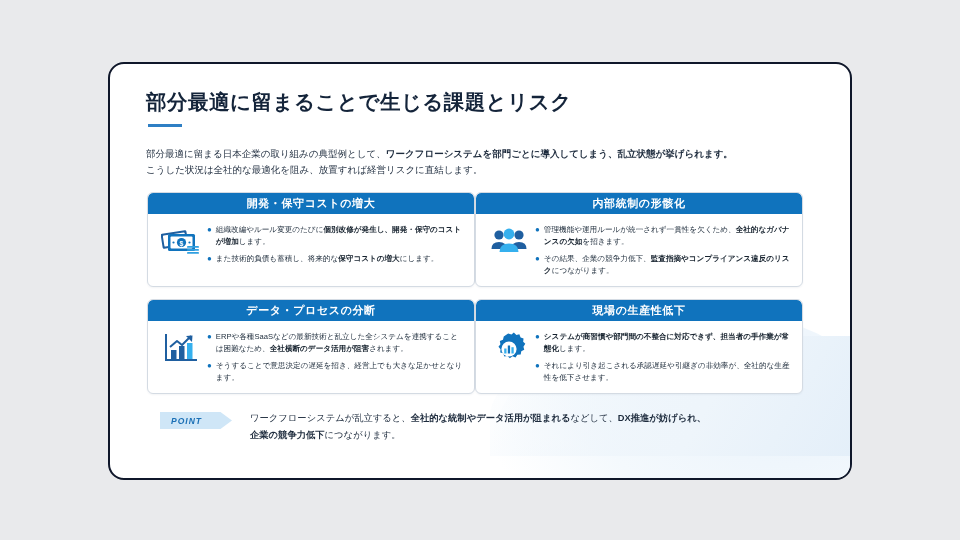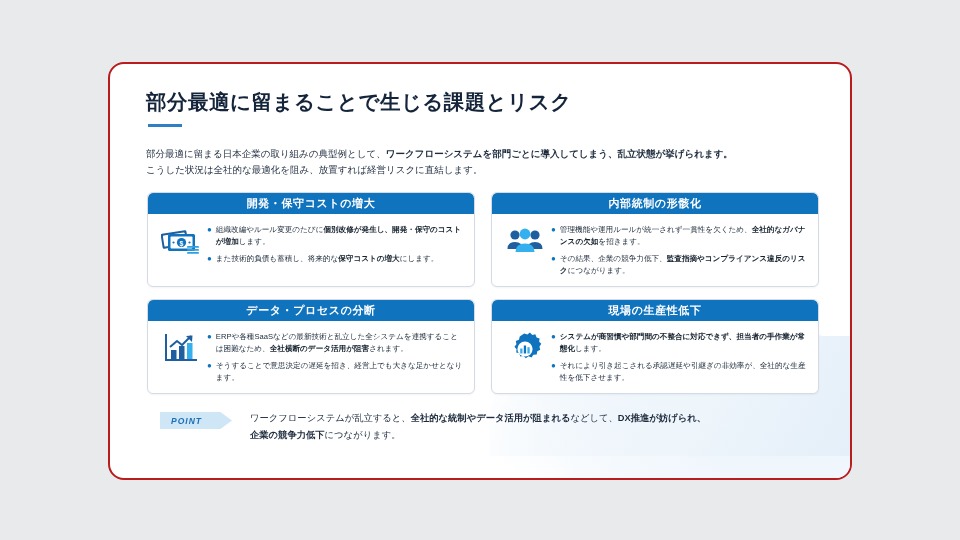--- a/index.html
+++ b/index.html
@@ -12,21 +12,21 @@
     overflow: hidden;
   }
 
   .slide {
     position: absolute;
     left: 108px;
     top: 62px;
     width: 744px;
     height: 418px;
     background: #ffffff;
-    border: 2px solid #b91c1c;
+    border: 2px solid #0f172a;
     border-radius: 16px;
     overflow: hidden;
   }
 
   
   .swoosh {
     position: absolute;
     right: -60px;
     bottom: -130px;
     width: 420px;
@@ -78,21 +78,21 @@
   }
   .lead b { font-weight: bold; }
 
   
   .grid {
     position: absolute;
     left: 37px;
     top: 128px;
     width: 672px;
   }
-  .row { display: flex; gap: 16px; margin-bottom: 12px; }
+  .row { display: flex; margin-bottom: 12px; }
 
   .card {
     width: 328px;
     background: #ffffff;
     border: 1px solid #d4dbe3;
     border-radius: 6px;
     overflow: hidden;
     box-shadow: 0 1px 2px rgba(20,40,70,0.05);
   }
   .card-head {

